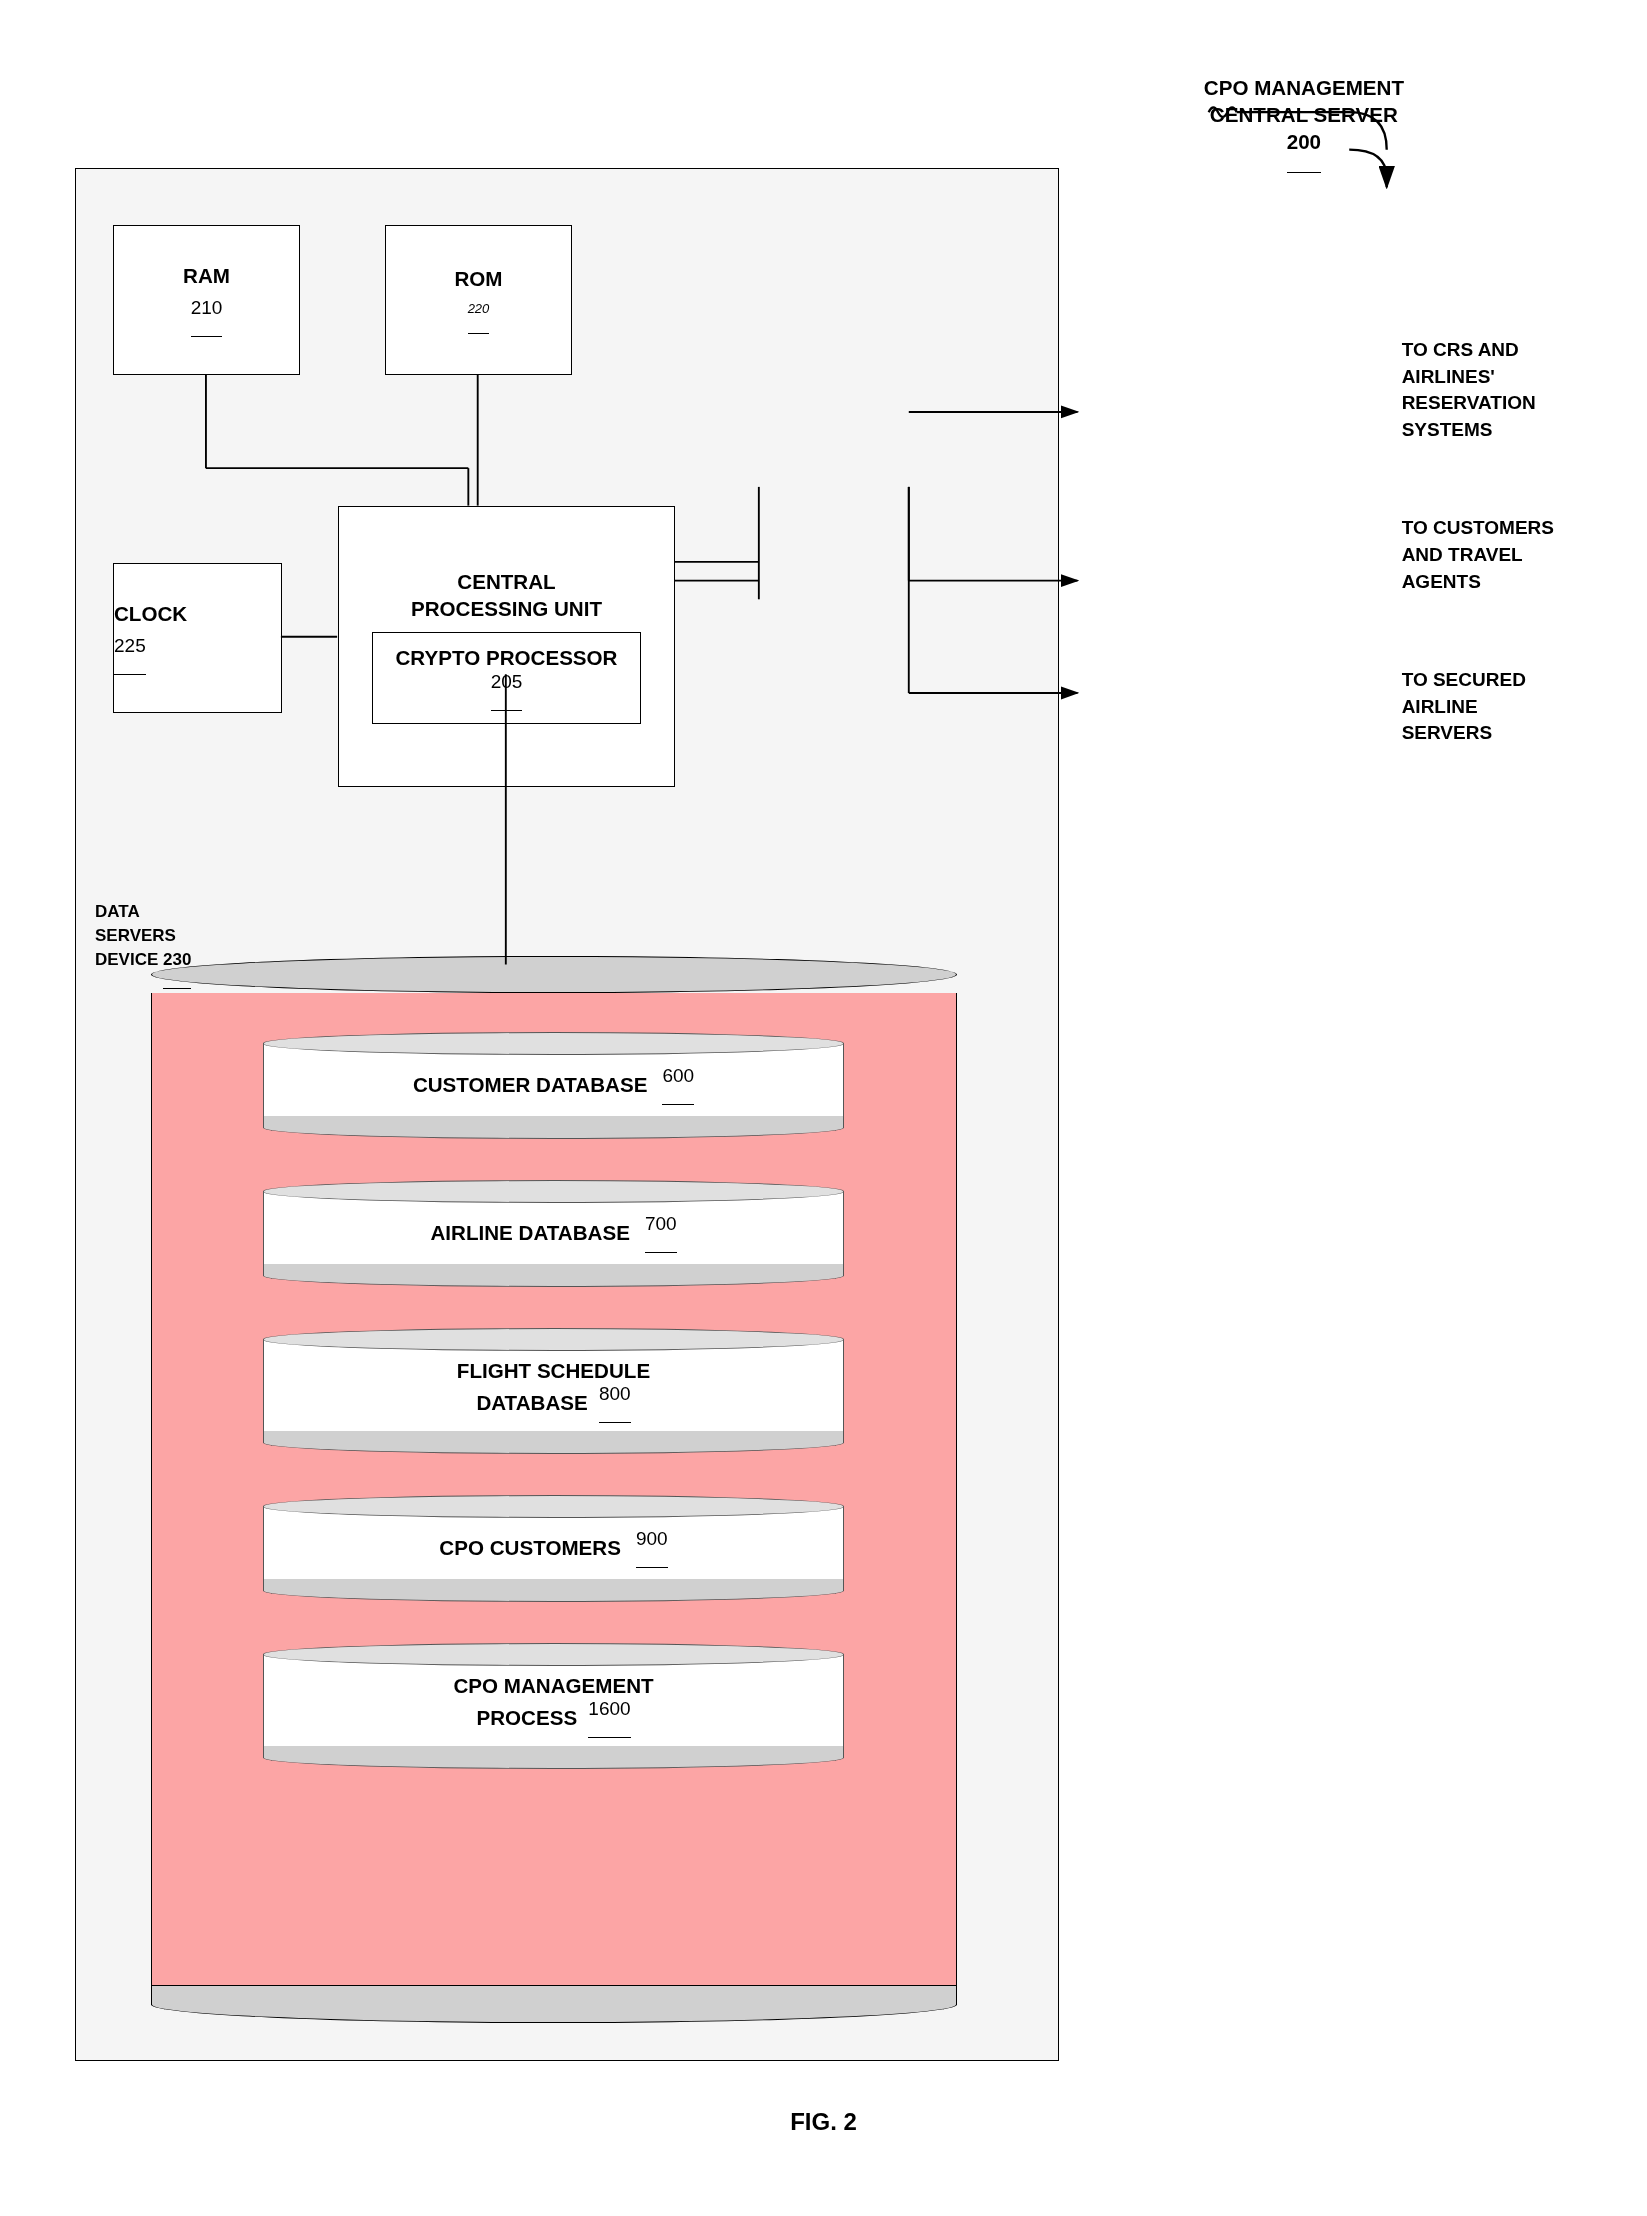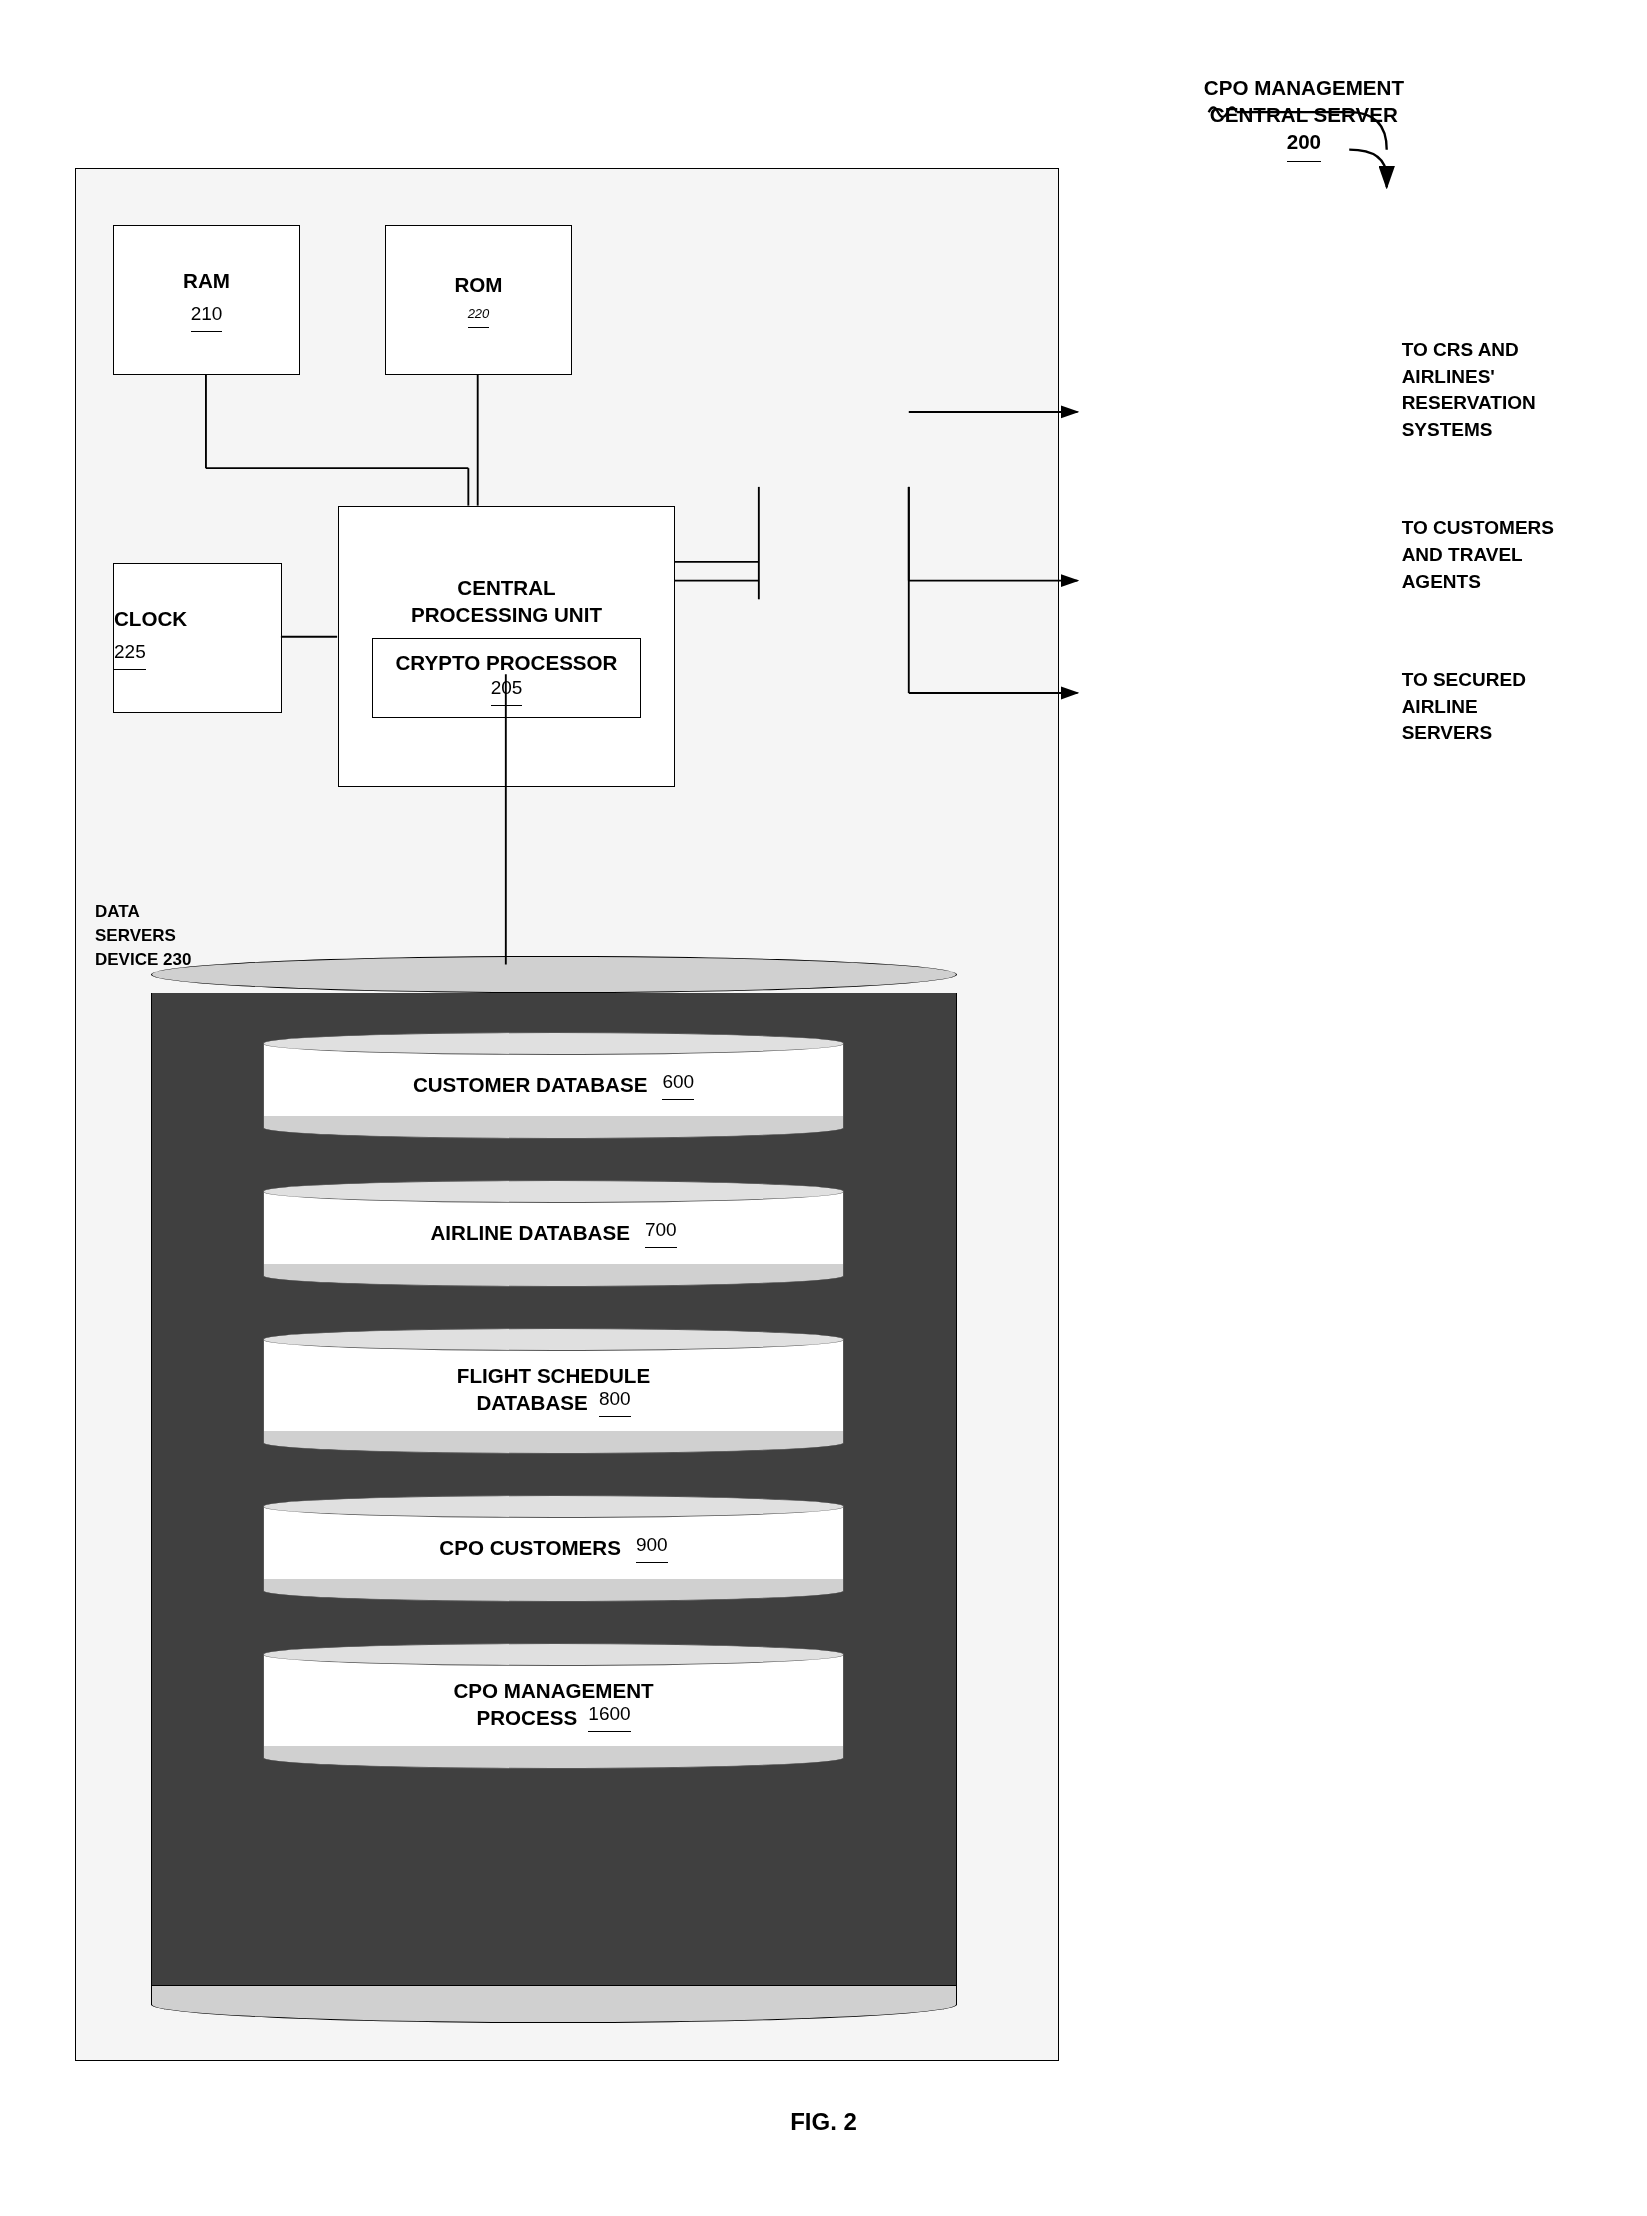--- a/index.html
+++ b/index.html
@@ -151,21 +151,21 @@
       border-radius: 50%;
       background: #d0d0d0;
       margin: 0 auto;
     }
 
     .db-outer-body {
       width: 806px;
       min-height: 993px;
       border: 1.9px solid #000;
       border-top: none;
-      background: #404040;
+      background: #fca5a5;
       margin: 0 auto;
       display: flex;
       flex-direction: column;
       align-items: center;
       padding: 28px 19px;
       gap: 19px;
     }
 
     .db-outer-bottom {
       width: 806px;
@@ -236,21 +236,21 @@
       font-size: 19px;
       font-weight: bold;
       text-align: left;
       line-height: 1.4;
     }
 
     
     .ref-num {
       display: inline-block;
       border-bottom: 0.9px solid #000;
-      padding-bottom: 6px;
+      padding-bottom: 17px;
     }
 
     .box-label {
       font-size: 20.6px;
       font-weight: bold;
       text-align: center;
       line-height: 1.3;
     }
 
     

